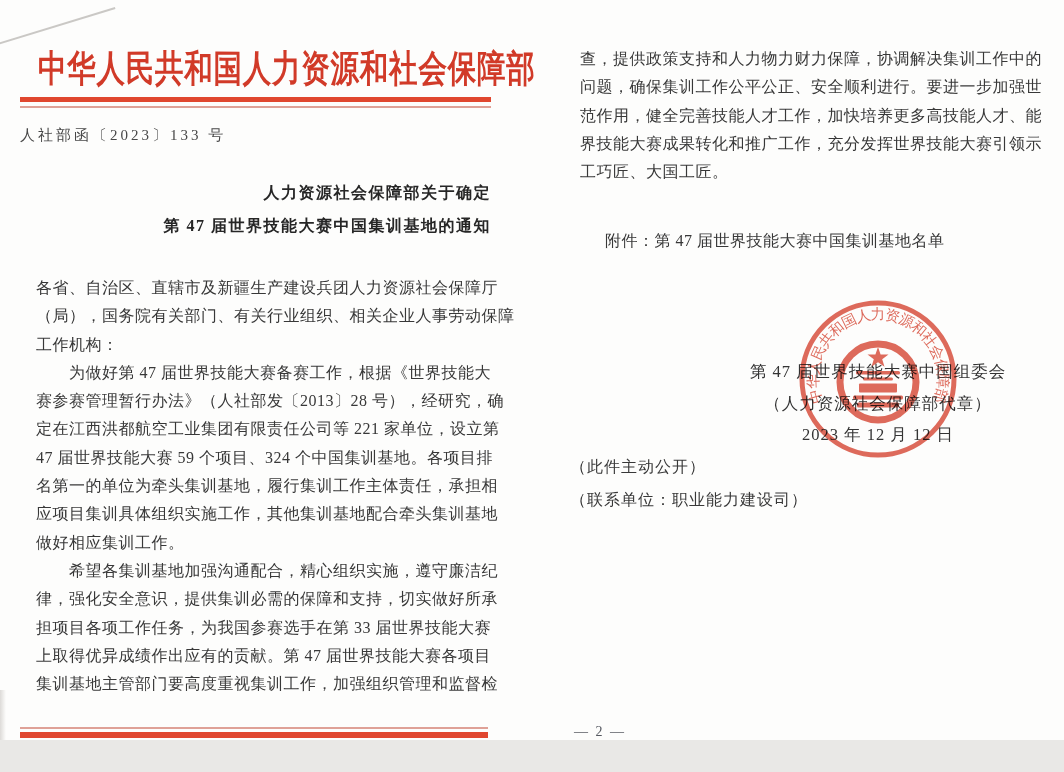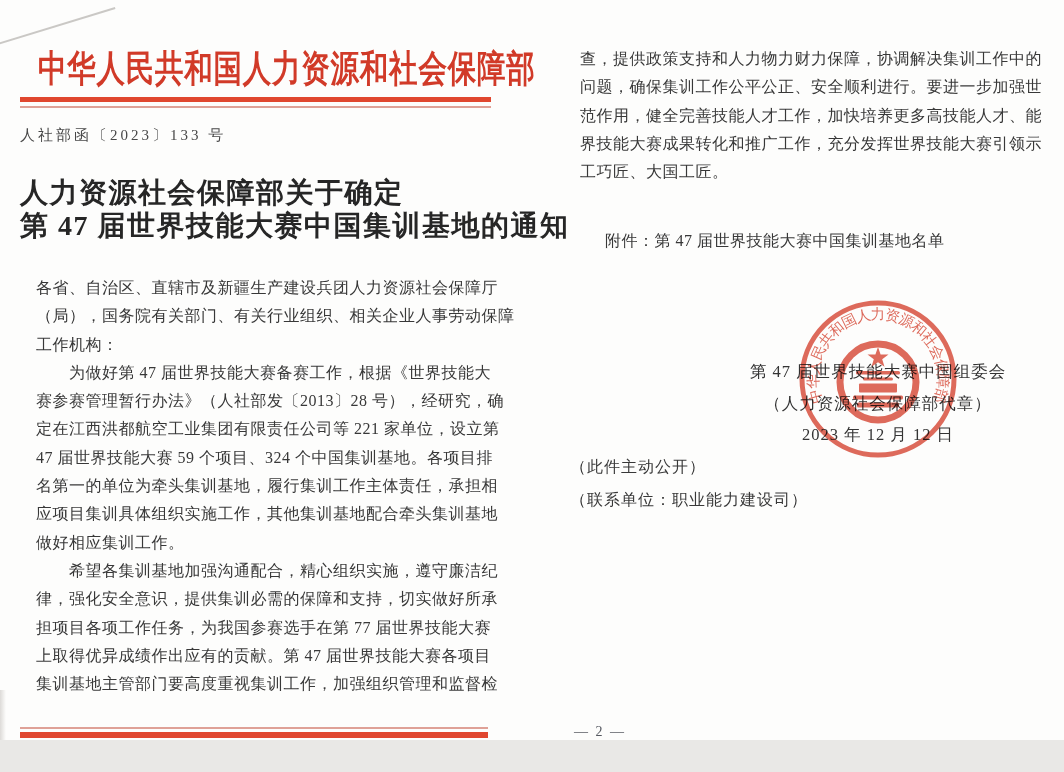--- a/index.html
+++ b/index.html
@@ -23,22 +23,22 @@
   .top-rule-thick  { left:20px; top:97px;  width:471px; height:5px; }
   .top-rule-thin   { left:20px; top:106px; width:471px; height:2px; }
   .bot-rule-thin   { left:20px; top:727px; width:468px; height:2px; }
   .bot-rule-thick  { left:20px; top:732px; width:468px; height:6px; }
 
   .doc-number {
     left:20px; top:126px; width:430px; text-align:left;
     font-size:15px; letter-spacing:3px; color:#474747; white-space:nowrap;
   }
   .doc-title {
-    left:20px; top:176px; width:471px; text-align:left;
-    font-size:28px; font-weight:bold; color:#262626;
+    left:20px; top:176px; width:471px; text-align:right;
+    font-size:16px; font-weight:bold; color:#262626;
     letter-spacing:1.5px; line-height:33px; white-space:nowrap;
   }
   .body-col { white-space:nowrap; }
   .body-col .doc-line {
     line-height:28.3px; font-size:16px; letter-spacing:0.5px;
     color:#383838; white-space:nowrap;
   }
   .left-body  { left:36px;  top:274px; width:458px; }
   .right-body { left:572px; top:45px;  width:470px;margin-left:8px; }
 
@@ -112,21 +112,21 @@
       <div class="doc-line">工作机构：</div>
       <div class="doc-line">　　为做好第 47 届世界技能大赛备赛工作，根据《世界技能大</div>
       <div class="doc-line">赛参赛管理暂行办法》（人社部发〔2013〕28 号），经研究，确</div>
       <div class="doc-line">定在江西洪都航空工业集团有限责任公司等 221 家单位，设立第</div>
       <div class="doc-line">47 届世界技能大赛 59 个项目、324 个中国集训基地。各项目排</div>
       <div class="doc-line">名第一的单位为牵头集训基地，履行集训工作主体责任，承担相</div>
       <div class="doc-line">应项目集训具体组织实施工作，其他集训基地配合牵头集训基地</div>
       <div class="doc-line">做好相应集训工作。</div>
       <div class="doc-line">　　希望各集训基地加强沟通配合，精心组织实施，遵守廉洁纪</div>
       <div class="doc-line">律，强化安全意识，提供集训必需的保障和支持，切实做好所承</div>
-      <div class="doc-line">担项目各项工作任务，为我国参赛选手在第 77 届世界技能大赛</div>
+      <div class="doc-line">担项目各项工作任务，为我国参赛选手在第 33 届世界技能大赛</div>
       <div class="doc-line">上取得优异成绩作出应有的贡献。第 47 届世界技能大赛各项目</div>
       <div class="doc-line">集训基地主管部门要高度重视集训工作，加强组织管理和监督检</div>
     </div>
 
   <div class="abs rule-thin bot-rule-thin"></div>
   <div class="abs rule bot-rule-thick"></div>
 
   <div class="abs body-col right-body">
       <div class="doc-line">查，提供政策支持和人力物力财力保障，协调解决集训工作中的</div>
       <div class="doc-line">问题，确保集训工作公平公正、安全顺利进行。要进一步加强世</div>

